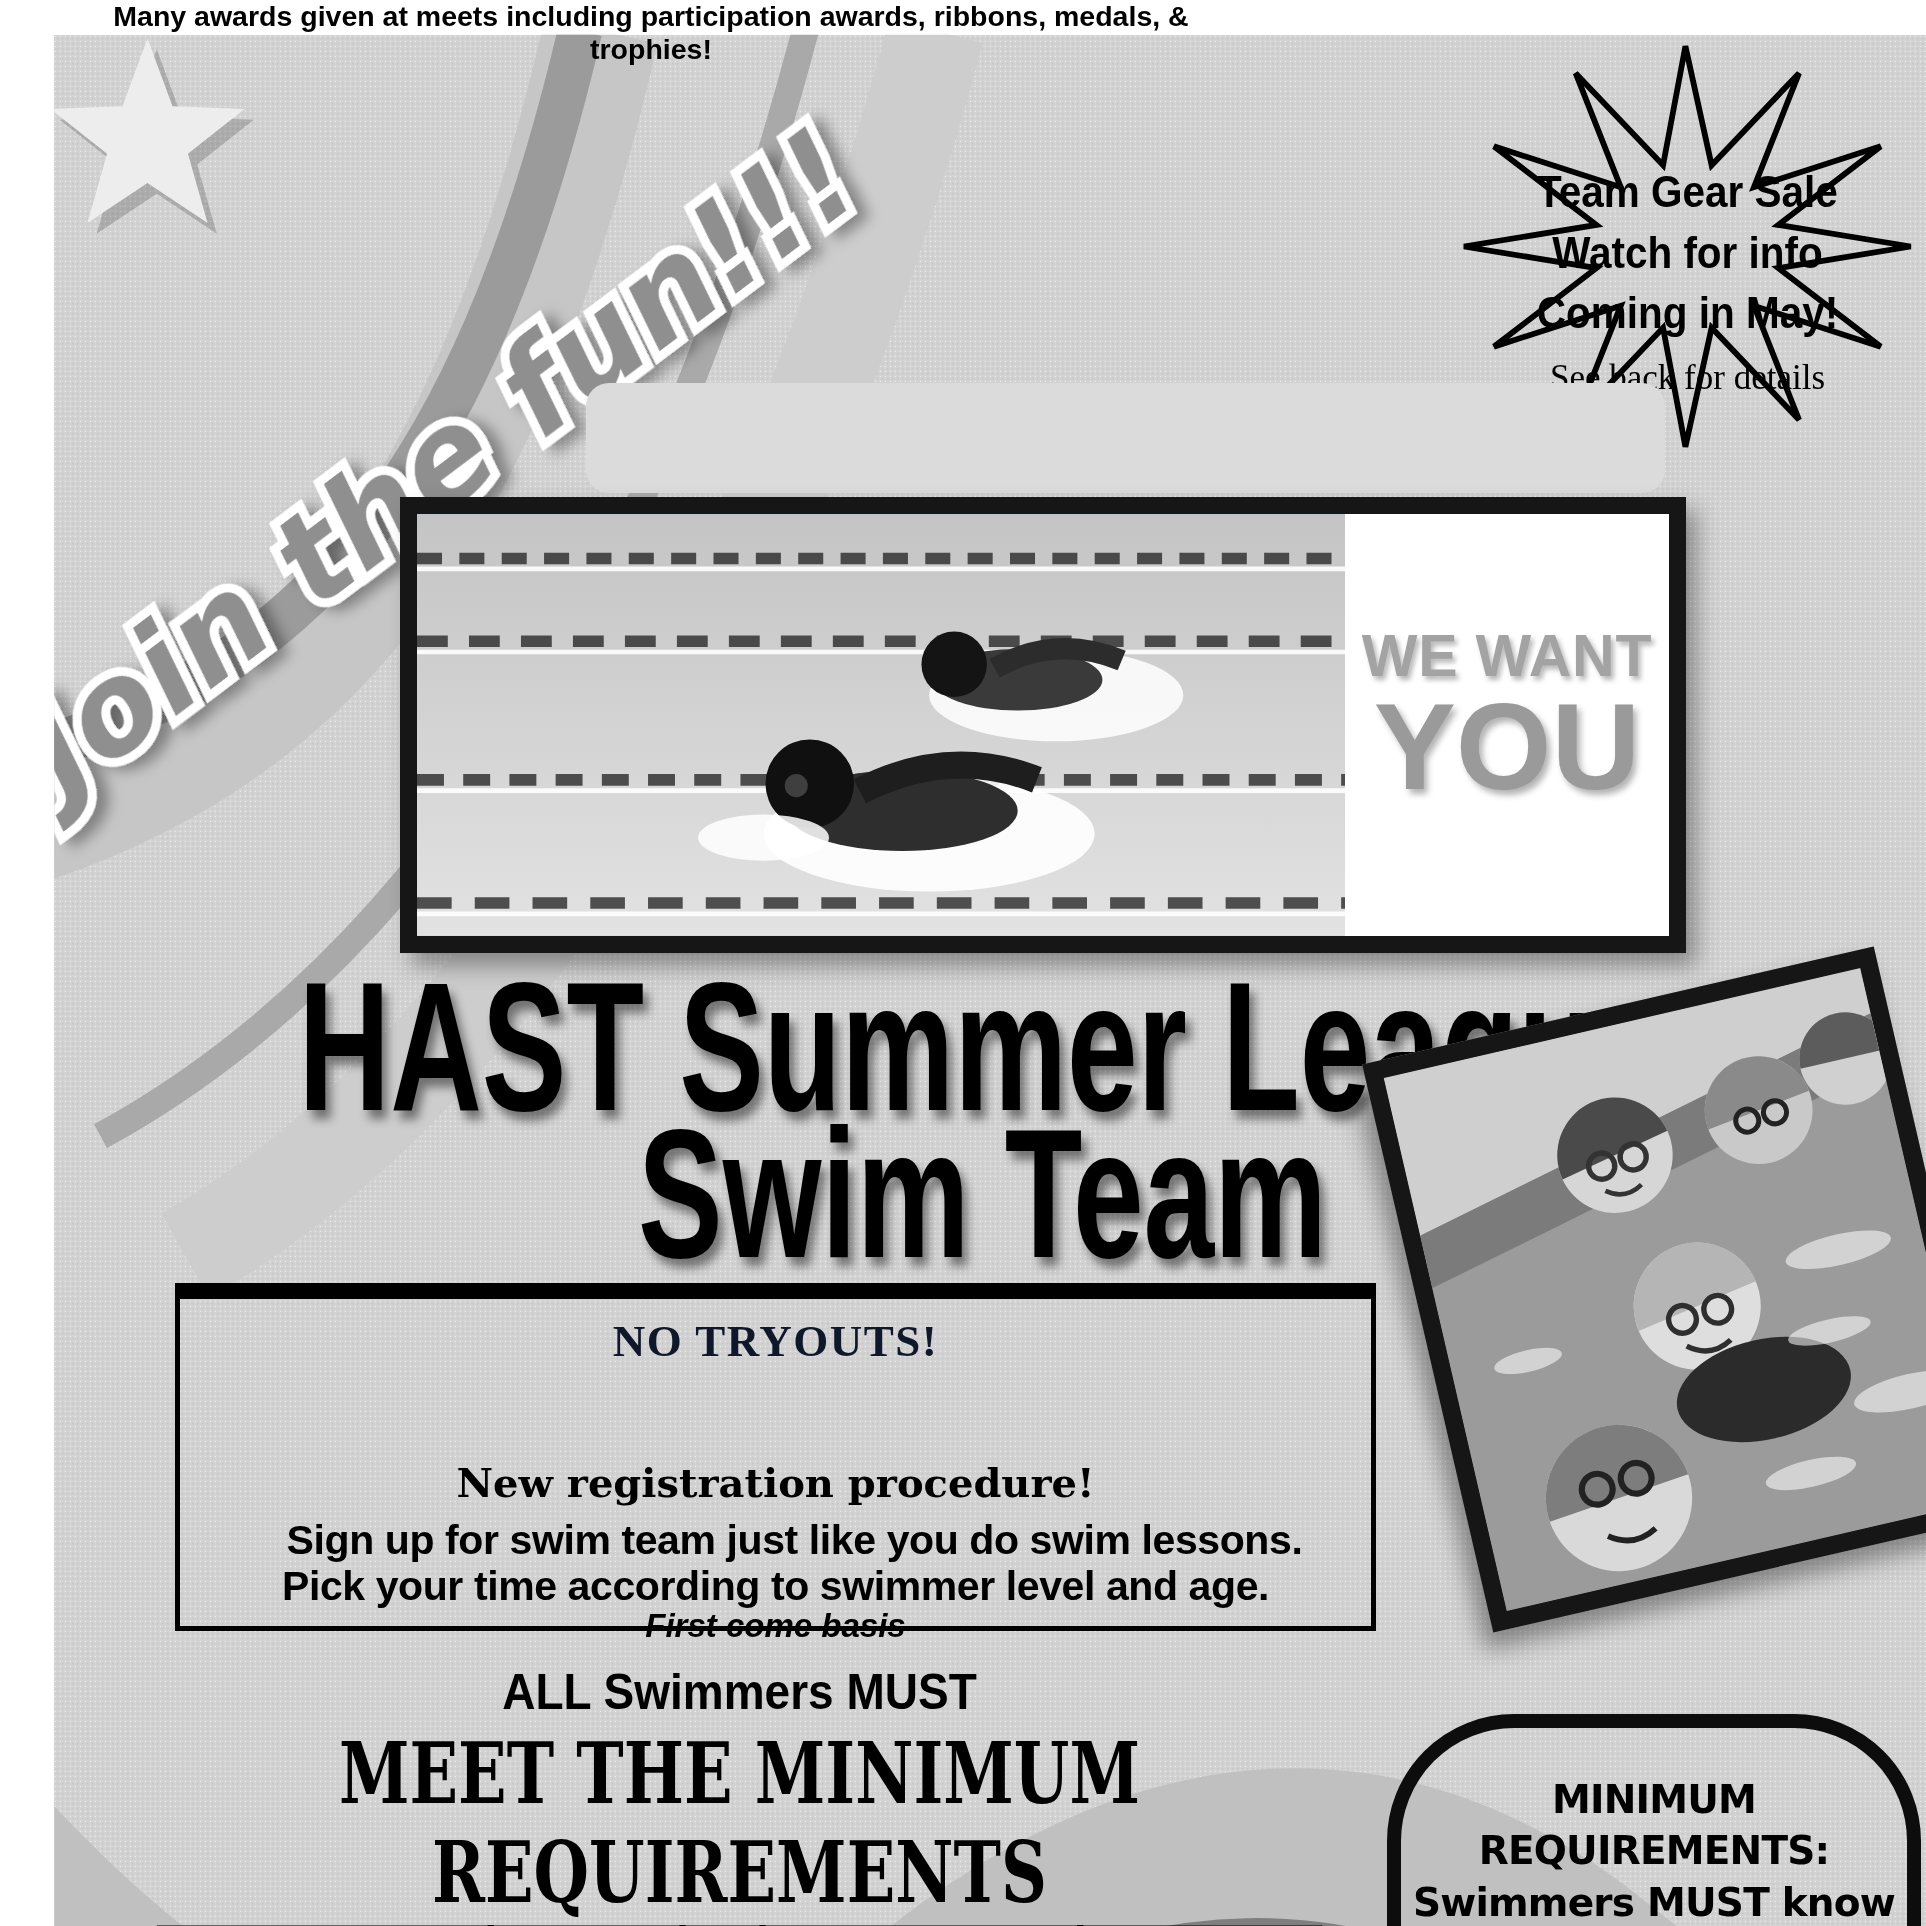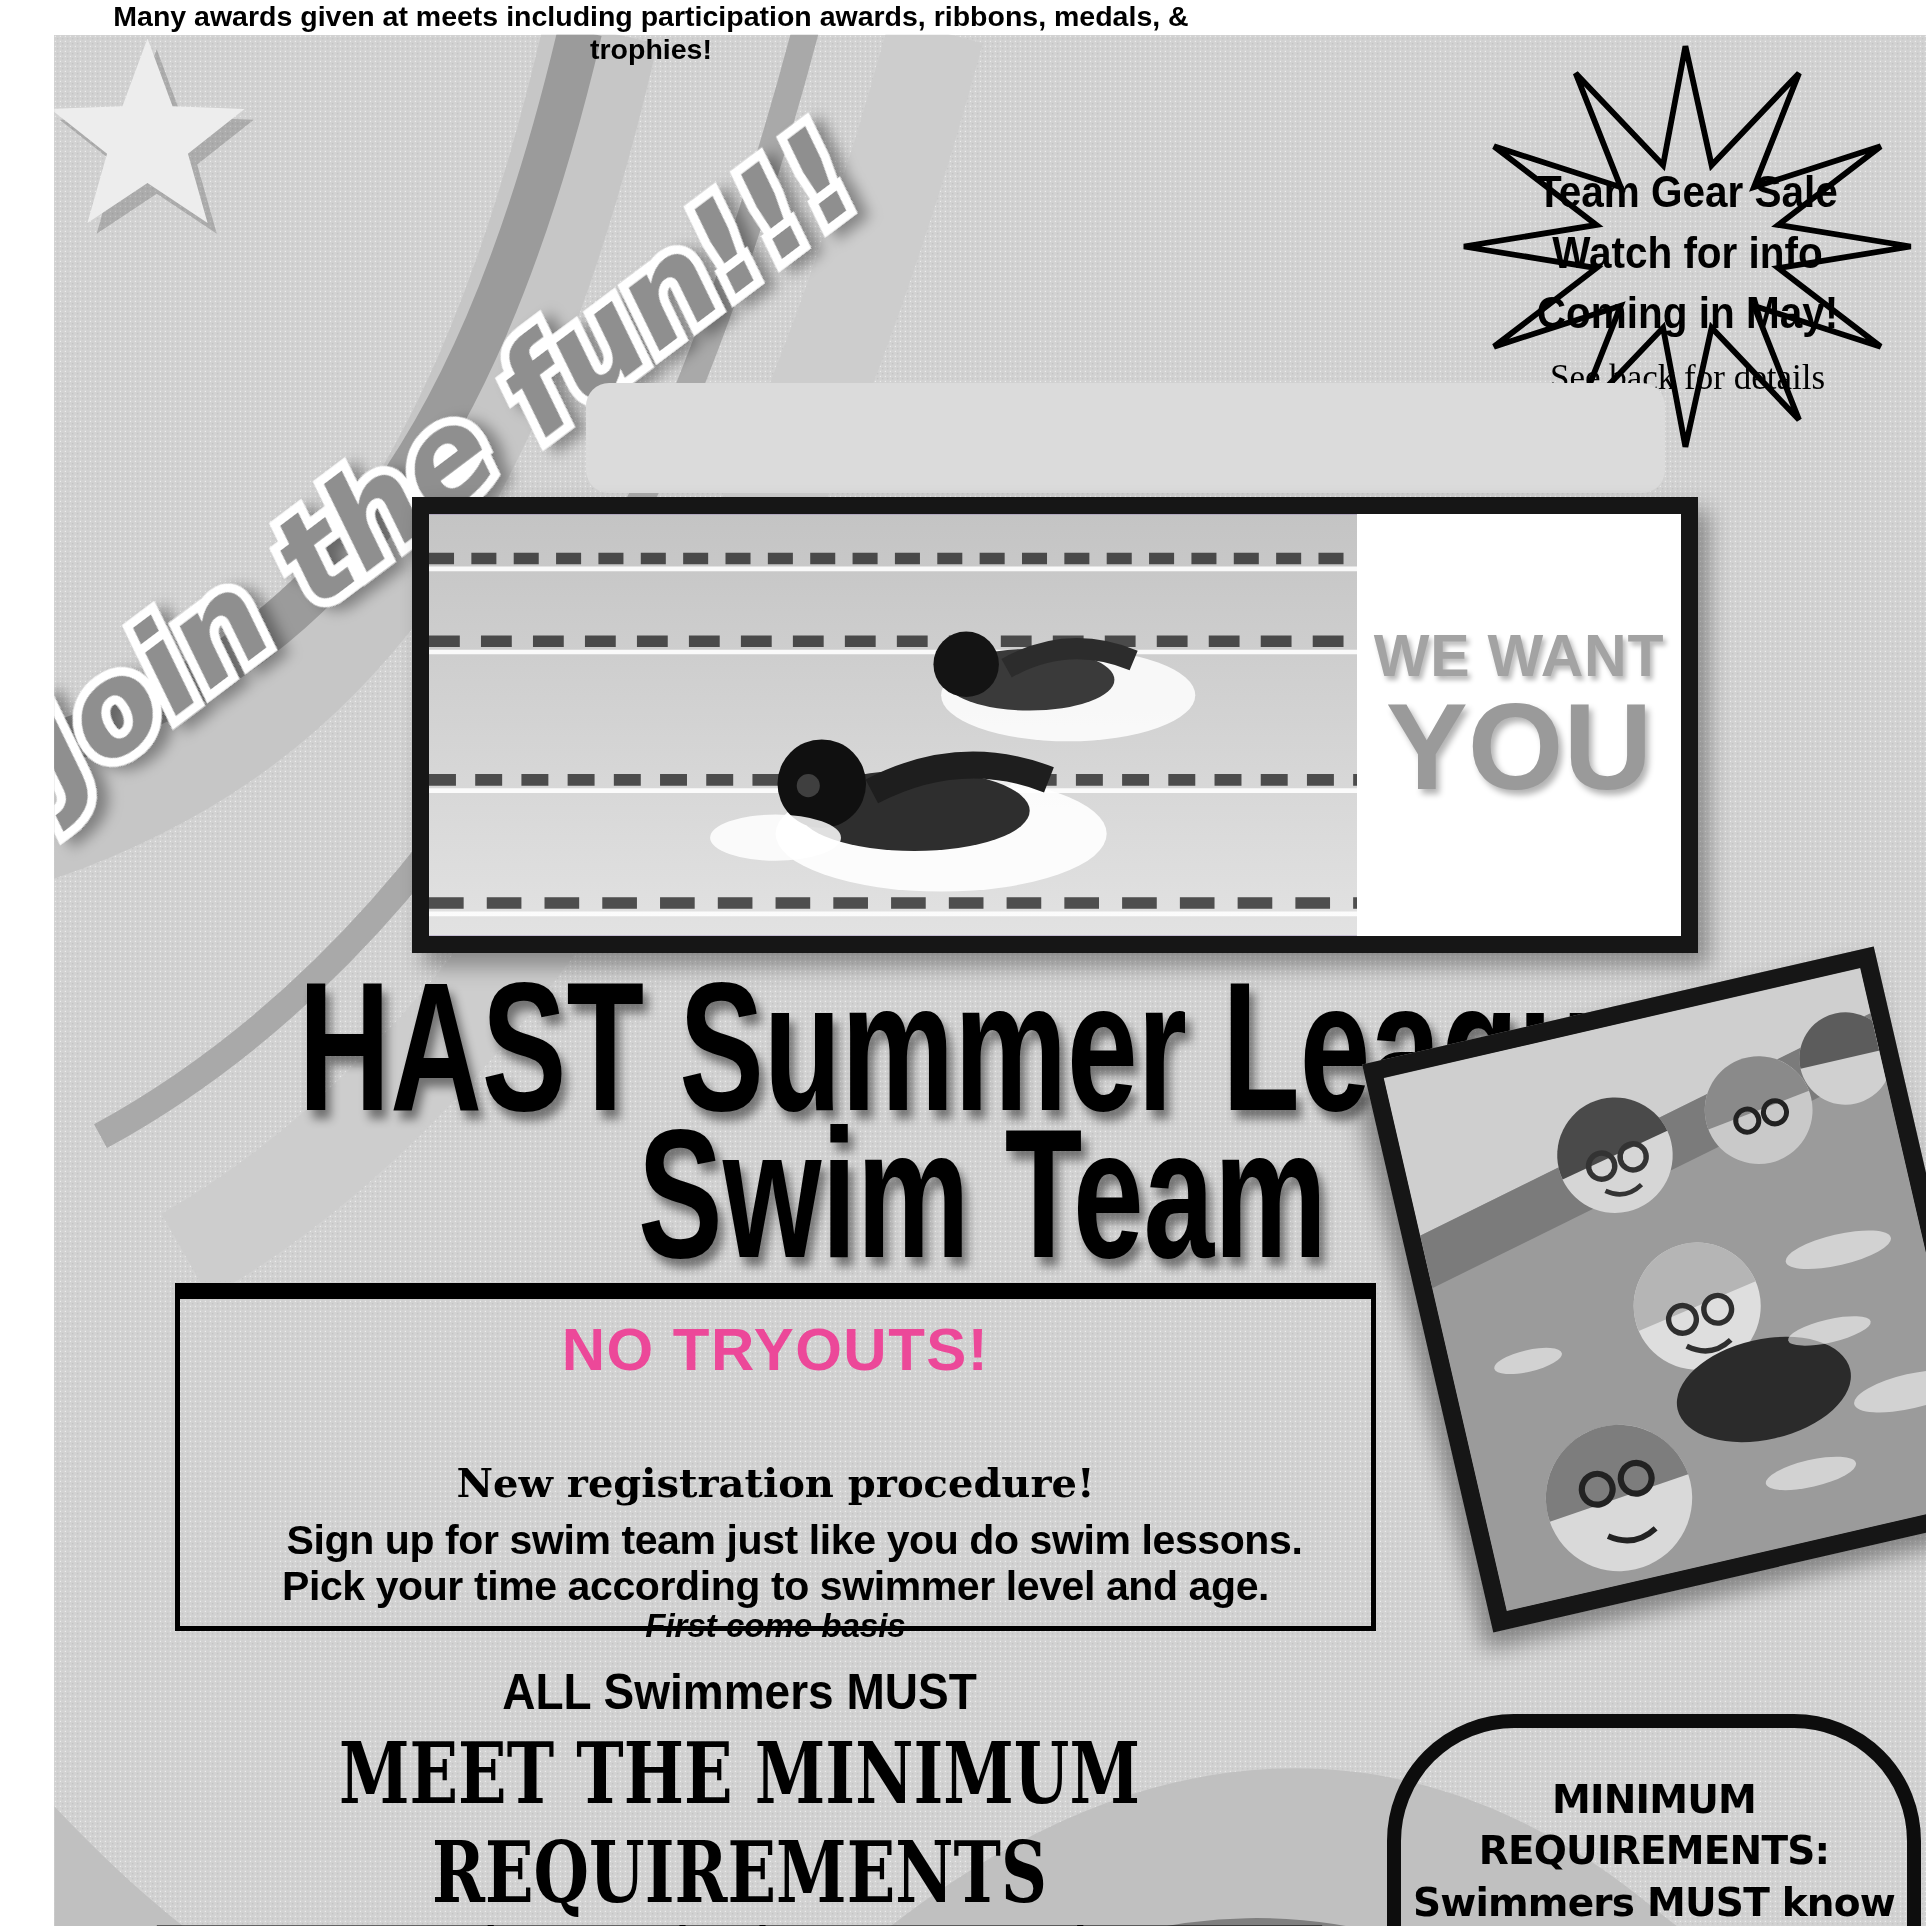--- a/index.html
+++ b/index.html
@@ -13,21 +13,21 @@
       radial-gradient(circle at 1.2px 1.2px, rgba(110,110,110,.22) 0.6px, transparent 0.8px) 2.3px 2.3px/5px 5px,
       #d2d2d2;}
   #decor{left:0;top:0;width:1965px;height:2542px;z-index:1;pointer-events:none;}
   .z2{z-index:2;}
   
   #signups-banner{left:586px;top:383px;width:1079px;height:110px;background:#dbdbdb;border-radius:23px;}
   #signups-text{left:570px;top:368px;width:1109px;text-align:center;
      font-family:"DejaVu Serif",serif;font-weight:bold;font-style:italic;font-size:79px;line-height:1.05;
      color:#b50f0f;text-shadow:2.3px 3.1px 4.6px rgba(0,0,0,.25);}
   
-  #photo1{left:412px;top:497px;width:1252px;height:422px;border:17.3px solid #161616;background:#4c1d95;
+  #photo1{left:400px;top:497px;width:1252px;height:422px;border:17.3px solid #161616;background:#7dd3fc;
      box-shadow:10.8px 13px 21px rgba(0,0,0,.35);}
   #photo1 svg{position:absolute;left:0;top:0;}
   #wewant-panel{position:absolute;right:0;top:0;width:324px;height:422px;background:#ffffff;text-align:center;}
   .wewant1{position:absolute;left:0;width:100%;top:108px;font-size:59px;font-weight:bold;color:#a3a3a3;
      text-shadow:3.1px 3.9px 5.4px rgba(0,0,0,.28);letter-spacing:0.8px;}
   .wewant2{position:absolute;left:0;width:100%;top:162px;font-size:123px;font-weight:bold;color:#9a9a9a;
      text-shadow:3.9px 4.6px 6.2px rgba(0,0,0,.3);}
   .wewant3{position:absolute;left:0;width:100%;top:299px;font-size:43px;font-weight:bold;color:#6d6d6d;
      text-shadow:2.3px 3.1px 3.9px rgba(0,0,0,.25);}
   
@@ -36,21 +36,21 @@
   #burst-note{left:1514px;top:358px;width:347px;text-align:center;font-family:"Liberation Serif",serif;
      font-size:35px;font-weight:normal;}
   
   .title-line{left:0;width:100%;text-align:center;font-weight:bold;color:#000;line-height:1;
      text-shadow:6.2px 7px 8.5px rgba(0,0,0,.45);}
   #title1{top:955px;font-size:141px;transform:scale(.9,1.30);transform-origin:center top;}
   #title2{top:1102px;font-size:141px;transform:scale(.9,1.30);transform-origin:center top;}
   
   #tryouts-box{left:175px;top:1283px;width:1191px;height:327px;border:5.4px solid #000;border-top:16px solid #000;}
   #tryouts-box .in{position:absolute;left:0;width:100%;text-align:center;}
-  #tryouts-headline{top:16px;font-family:Liberation Sans, sans-serif;font-weight:bold;font-size:60px;color:#ec4899;letter-spacing:1.5px;}
+  #tryouts-headline{top:16px;font-family:Liberation Serif, serif;font-weight:bold;font-size:45px;color:#0f172a;letter-spacing:1.5px;}
   #tryouts-subhead{top:144px;font-family:"DejaVu Serif",serif;font-weight:bold;font-size:40px;margin-top:16px;}
   .tryouts-body{font-size:41px;font-weight:600;letter-spacing:-0.4px;}
   #tryouts-body1{top:218px;padding-left:19px;}
   #tryouts-body2{top:264px;}
   #tryouts-note{top:308px;font-size:33px;font-weight:bold;font-style:italic;}
   
   #mustmeet{left:54px;top:0;width:1371px;height:100%;}
   #mustmeet .in{position:absolute;left:0;width:100%;text-align:center;}
   #must1{top:1663px;font-size:50px;font-weight:bold;transform:scaleX(.92);transform-origin:center top;}
   .slabline{font-family:"DejaVu Serif",serif;font-weight:bold;font-size:75px;}

